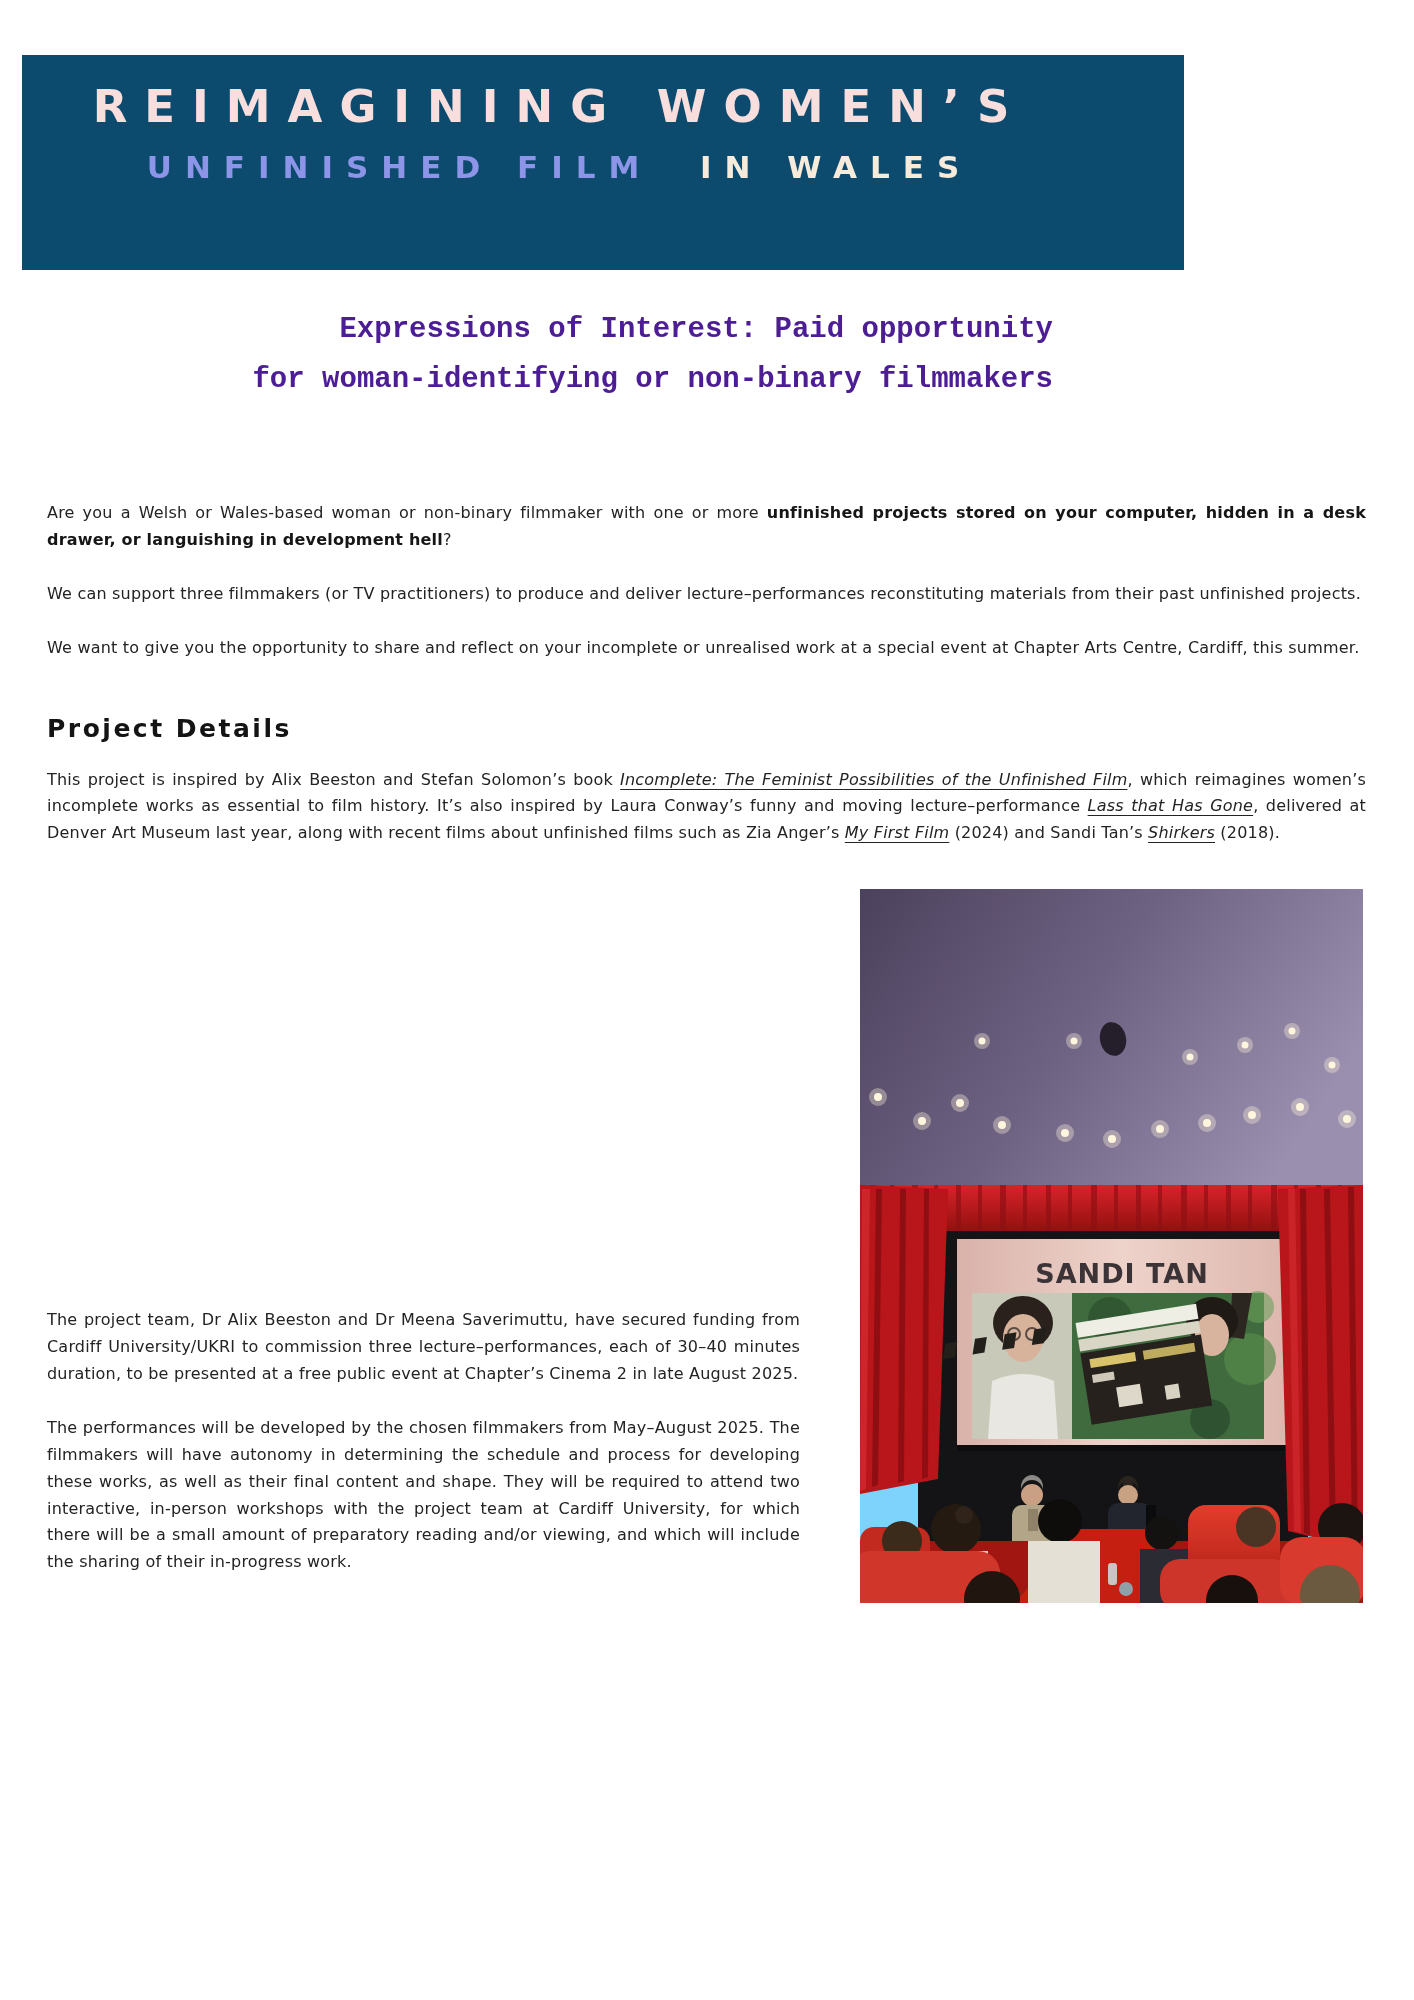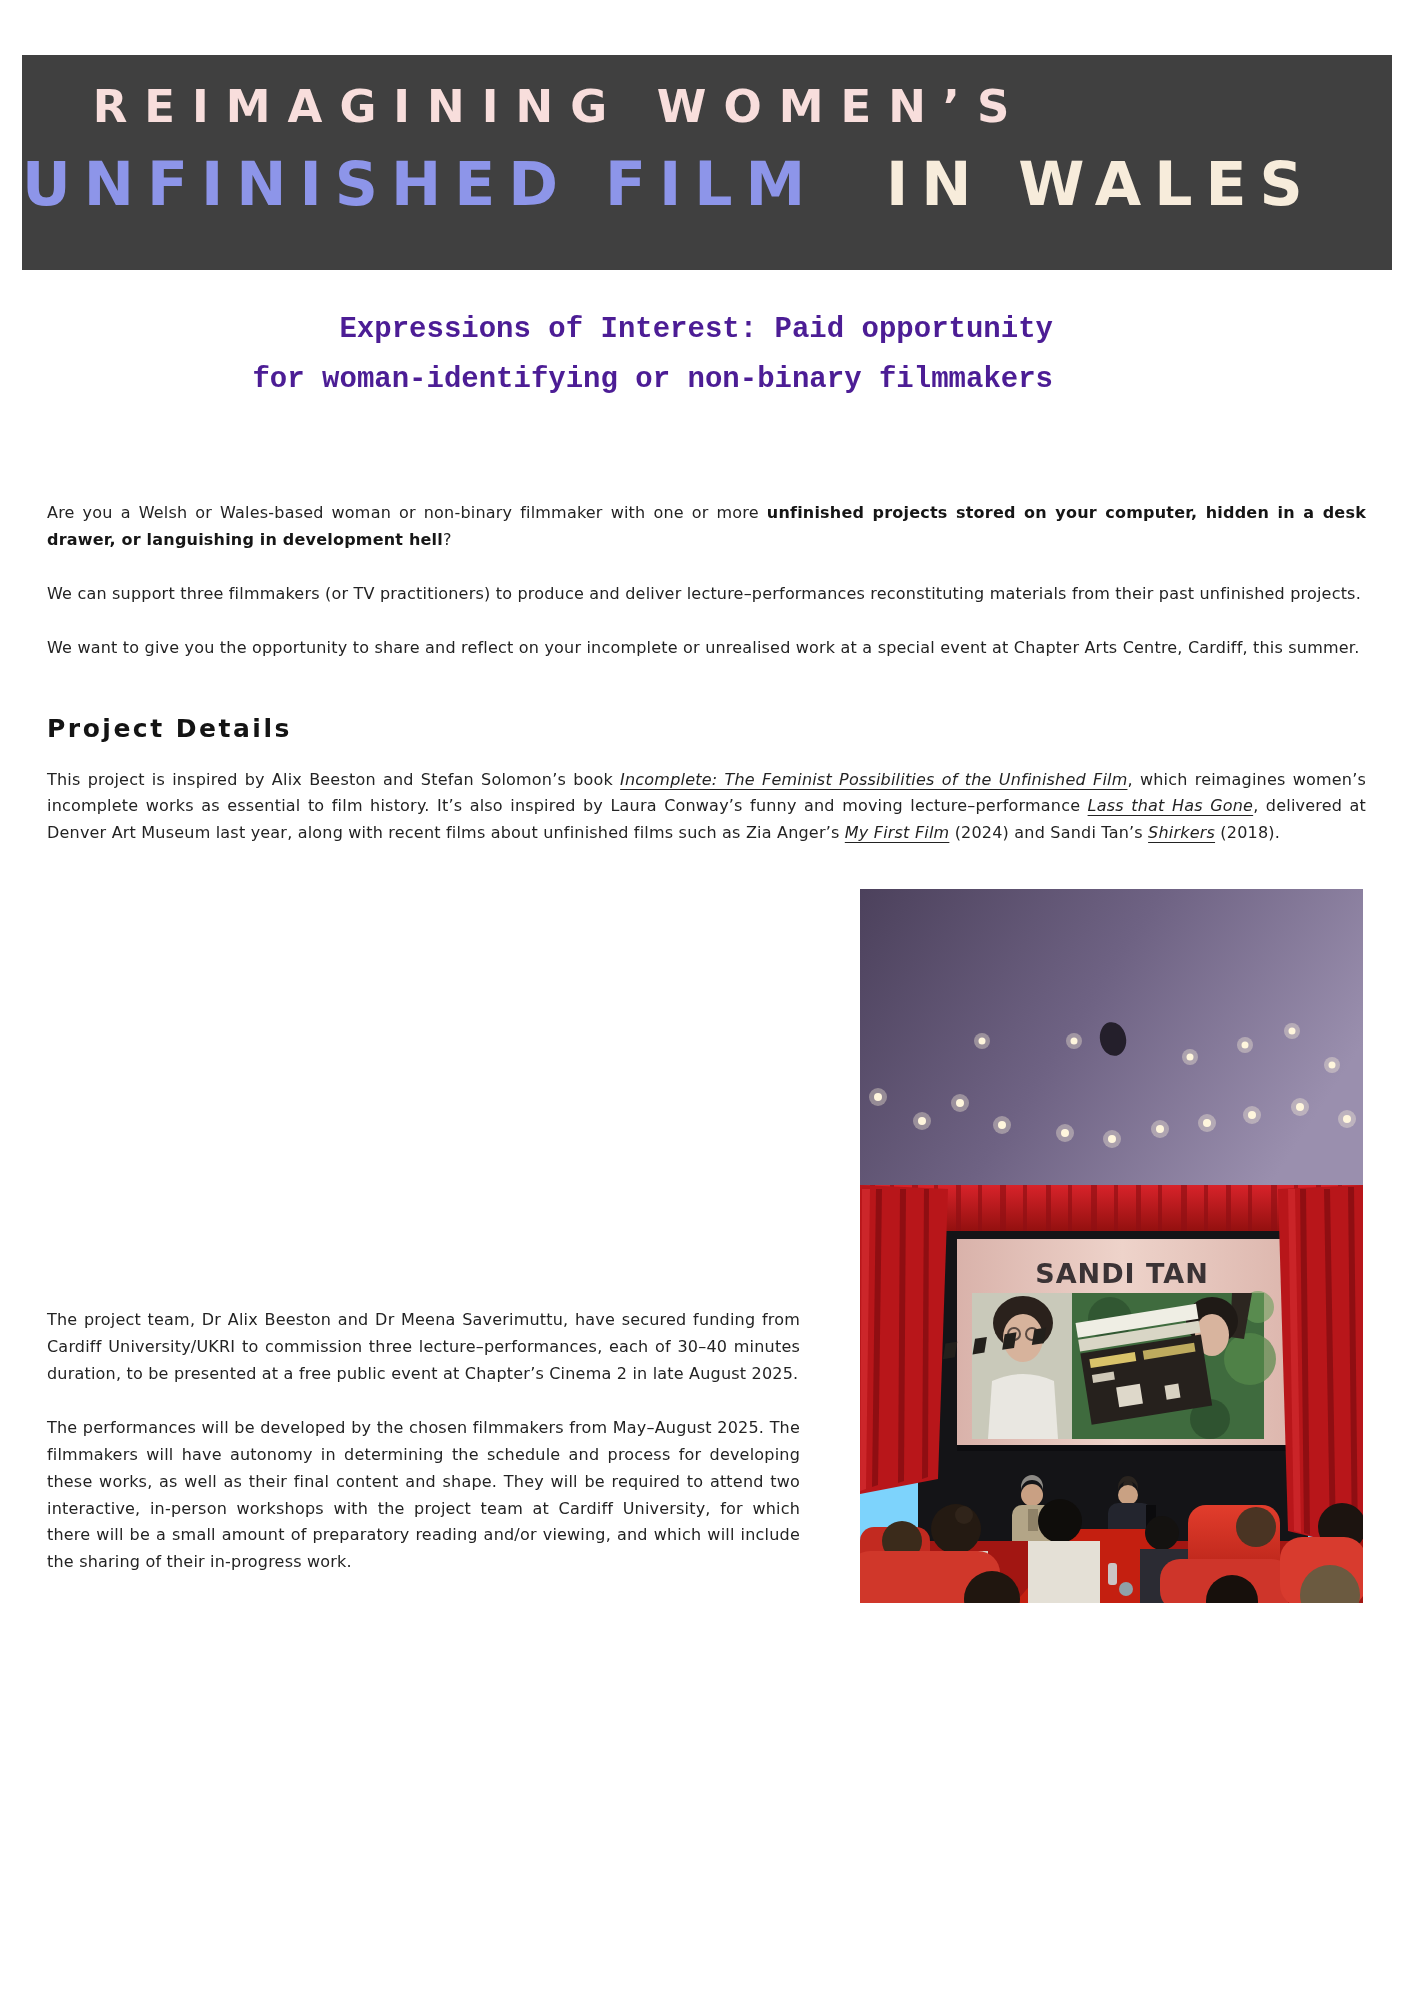--- a/index.html
+++ b/index.html
@@ -3,32 +3,32 @@
 <meta charset="utf-8">
 <style>
   html,body { margin:0; padding:0; background:#ffffff; }
   .page {
     position:relative; width:1414px; height:2000px; margin:0 auto;
     background:#ffffff; overflow:hidden;
     font-family:"DejaVu Sans", sans-serif; color:#1f1f1f;
   }
   
   .banner {
-    position:absolute; left:22px; top:55px; width:1370px; height:215px;
-    background:#404040;
+    position:absolute; left:22px; top:55px; width:1162px; height:215px;
+    background:#0c4a6e;
   }
   .banner-inner {
     width:1075px; margin-top:25px; text-align:center;
   }
   .banner-line1 {
     font-size:45px; font-weight:700; letter-spacing:17px;
     color:#f8dedc; white-space:nowrap;
   }
   .banner-line2 {
-    margin-top:16px; font-size:60px; font-weight:700; letter-spacing:13px;
+    margin-top:16px; font-size:31px; font-weight:700; letter-spacing:13px;
     white-space:nowrap;
   }
   .banner-accent { color:#8d95e9; }
   .banner-rest   { color:#f7ecdb; }
 
   
   .title-block {
     position:absolute; left:47px; top:305px; width:1006px;
     text-align:right; font-weight:700; font-size:29px; line-height:1.72;
     color:#4c1d95;

